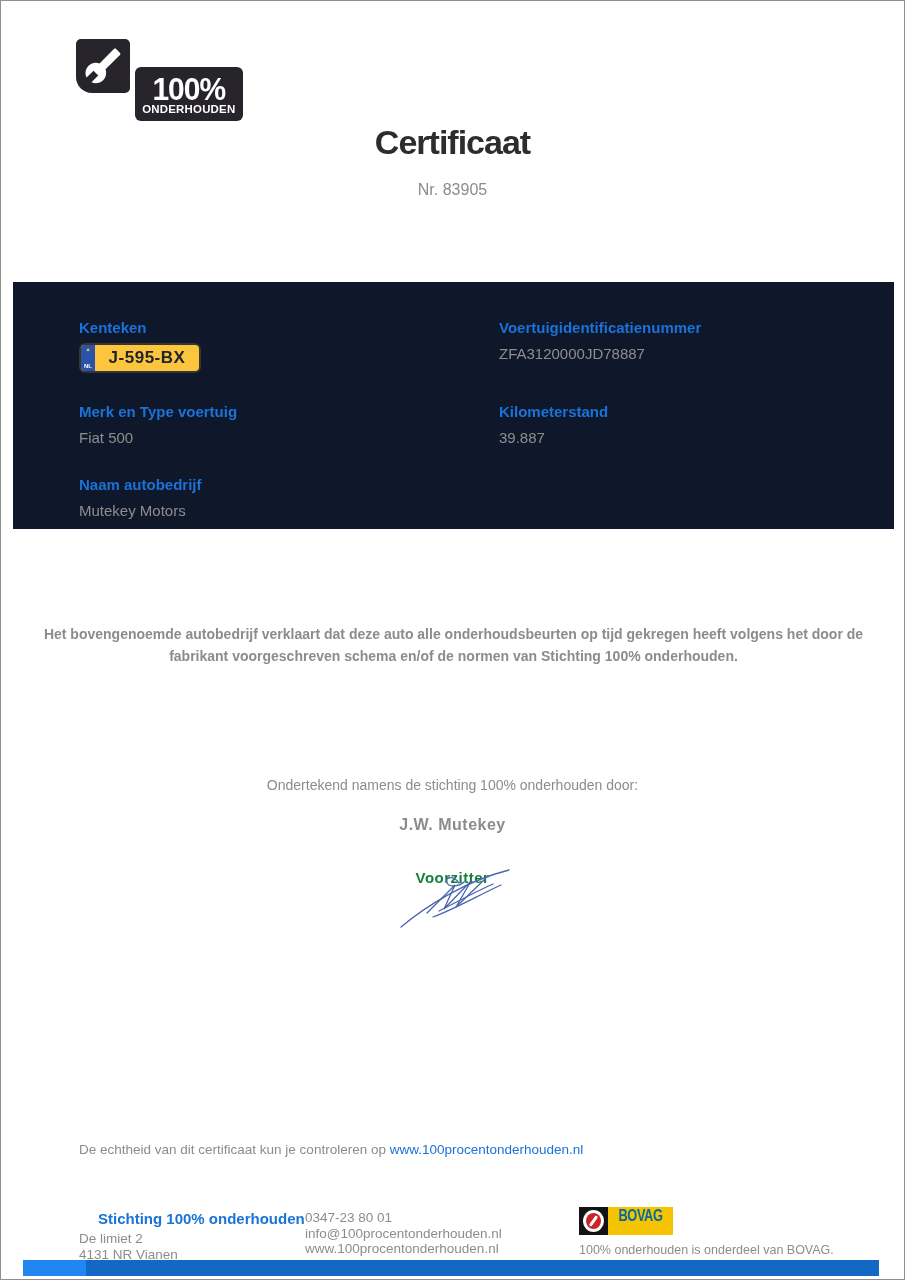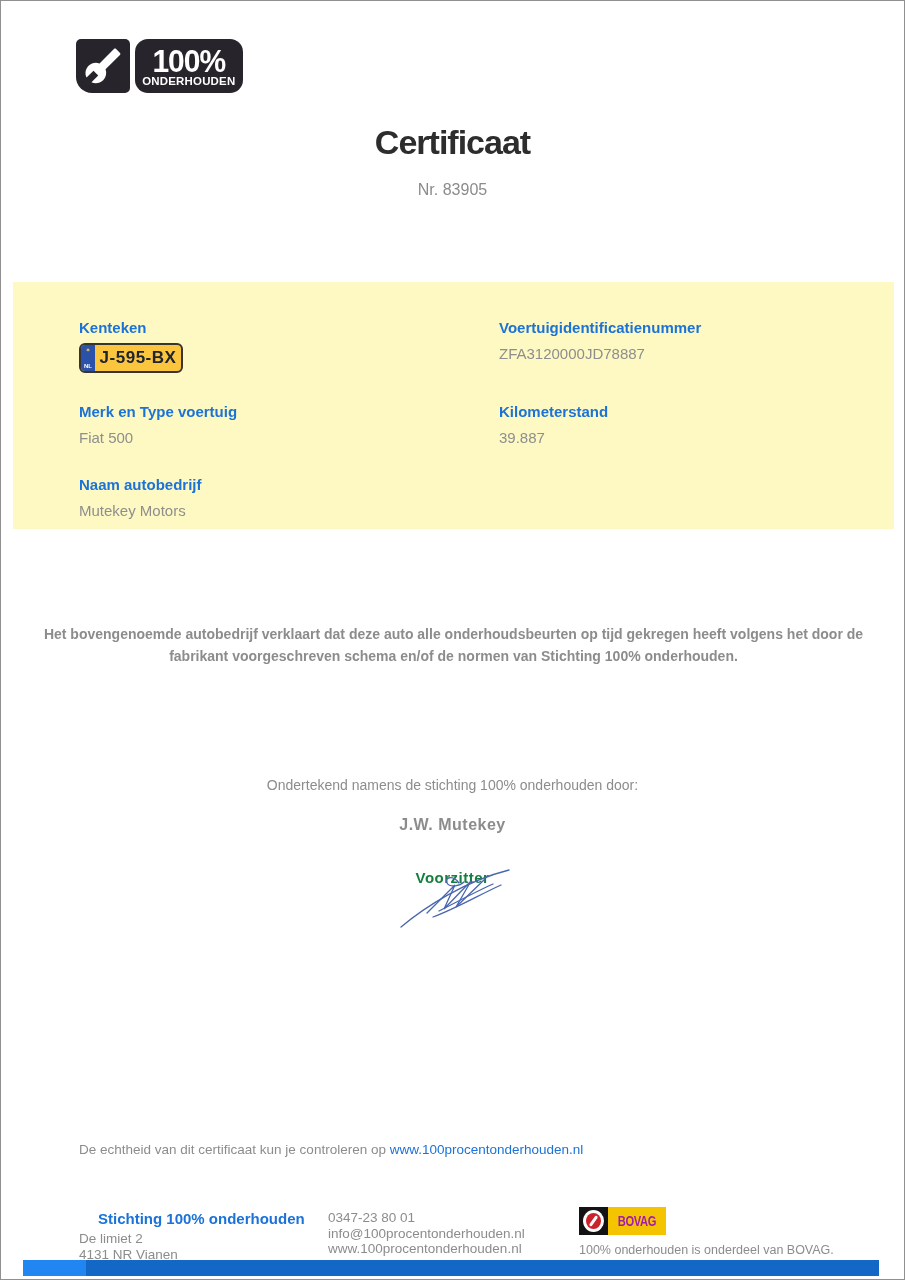--- a/index.html
+++ b/index.html
@@ -4,36 +4,36 @@
 <style>
   * { margin:0; padding:0; box-sizing:border-box; }
   html,body { width:905px; height:1280px; }
   body { font-family:"Liberation Sans", sans-serif; background:#ffffff; position:relative; overflow:hidden; }
   .page { position:absolute; inset:0; border:1px solid #909090; background:#fff; }
 
   
   .logo { position:absolute; left:75px; top:38px; display:flex; gap:5px; }
   .logo-square { width:54px; height:54px; background:#28242b; border-radius:5px 5px 5px 16px; display:flex; align-items:center; justify-content:center; }
   .logo-square svg { width:38px; height:38px; }
-  .logo-text-block { height:54px; background:#28242b; border-radius:13px; padding:5px 9px 4px; display:flex; flex-direction:column; align-items:center; justify-content:center; }
+  .logo-text-block { height:54px; background:#28242b; border-radius:6px; padding:5px 9px 4px; display:flex; flex-direction:column; align-items:center; justify-content:center;margin-top:28px; }
   .logo-100 { color:#fff; font-weight:bold; font-size:30px; line-height:28px; letter-spacing:-1px; transform:scaleY(1.05); }
   .logo-onder { color:#fff; font-weight:bold; font-size:11px; letter-spacing:0.2px; transform:scaleX(1.04); }
 
   
   .title { position:absolute; top:122px; left:0; width:100%; text-align:center; font-size:34px; font-weight:bold; color:#2d2d2d; letter-spacing:-1px; }
   .cert-number { position:absolute; top:180px; left:0; width:100%; text-align:center; font-size:16px; color:#8b8b8b; }
 
   
-  .info-box { position:absolute; left:12px; top:281px; width:881px; height:247px; background:#fef9c3; }
+  .info-box { position:absolute; left:12px; top:281px; width:881px; height:247px; background:#0f172a; }
   .info-grid { display:grid; grid-template-columns:420px 1fr; padding:37px 0 0 66px; }
   .info-cell { margin-bottom:30px; }
   .info-label { color:#1b72d8; font-weight:bold; font-size:15px; }
   .info-value { color:#8e8e8e; font-size:15px; margin-top:9px; }
 
-  .plate { margin-top:7px; width:104px; height:30px; background:#fbc53e; border:2px solid #38342f; border-radius:6px; display:flex; overflow:hidden; }
+  .plate { margin-top:7px; width:122px; height:30px; background:#fbc53e; border:2px solid #38342f; border-radius:6px; display:flex; overflow:hidden; }
   .plate-nl { width:14px; background:#2b51a8; color:#fff; display:flex; flex-direction:column; align-items:center; justify-content:space-between; padding:2px 0 2px; }
   .plate-stars { font-size:6px; line-height:6px; color:#f9d84a; }
   .plate-country { font-size:6px; font-weight:bold; line-height:6px; }
   .plate-num { flex:1; text-align:center; font-weight:bold; font-size:17px; color:#20242e; line-height:26px; letter-spacing:0.5px; }
 
   
   .statement { position:absolute; top:622px; left:38px; width:829px; text-align:center; font-size:14px; font-weight:bold; color:#8c8c8c; line-height:22px; }
 
   
   .sign-intro { position:absolute; top:776px; left:0; width:100%; text-align:center; font-size:14px; color:#8c8c8c; }
@@ -42,28 +42,28 @@
   .signature  { position:absolute; left:396px; top:860px; }
 
   
   .verify-line { position:absolute; left:78px; top:1141px; font-size:13.5px; color:#8c8c8c; }
   .verify-link { color:#1b72d8; text-decoration:none; cursor:pointer; }
 
   
   .footer-org { position:absolute; left:78px; top:1209px; }
   .footer-org-name { color:#1b72d8; font-weight:bold; font-size:15px; margin-bottom:4px;margin-left:19px; }
   .footer-line { color:#8c8c8c; font-size:13.5px; line-height:15.5px; }
-  .footer-contact { position:absolute; left:327px; top:1209px; }
+  .footer-contact { position:absolute; left:304px; top:1209px; }
   .footer-bovag { position:absolute; left:578px; top:1206px; }
   .bovag-logo { display:flex; height:28px; align-items:stretch; }
   .bovag-icon { width:29px; height:28px; background:#131313; position:relative; }
   .bovag-icon .inner-ring { position:absolute; left:4px; top:3px; width:21px; height:22px; background:#fff; border-radius:50%; }
   .bovag-icon .red-disc { position:absolute; left:7px; top:6px; width:15px; height:16px; background:#cc2229; border-radius:50%; }
   .bovag-icon .wrench-slash { position:absolute; left:13px; top:8px; width:3px; height:12px; background:#fff; transform:rotate(35deg); border-radius:2px; }
-  .bovag-text { background:#f5c400; color:#a21caf; font-weight:bold; font-size:14px; display:flex; align-items:center; padding:0 5px; }
+  .bovag-text { background:#f5c400; color:#0369a1; font-weight:bold; font-size:16px; display:flex; padding:0 5px; }
   .bovag-text span { transform:scaleX(0.8); letter-spacing:-0.5px; display:inline-block; }
   .bovag-caption { margin-top:8px; color:#8c8c8c; font-size:12.5px; }
 
   
   .bottom-bar { position:absolute; left:22px; right:25px; bottom:3px; height:16px; display:flex; }
   .bar-light { width:63px; background:#2185f2; }
   .bar-dark { flex:1; background:#1268c4; }
 </style>
 </head>
 <body>

